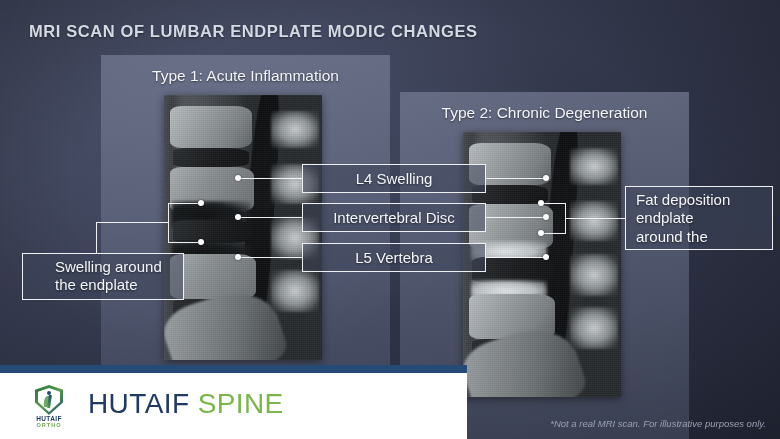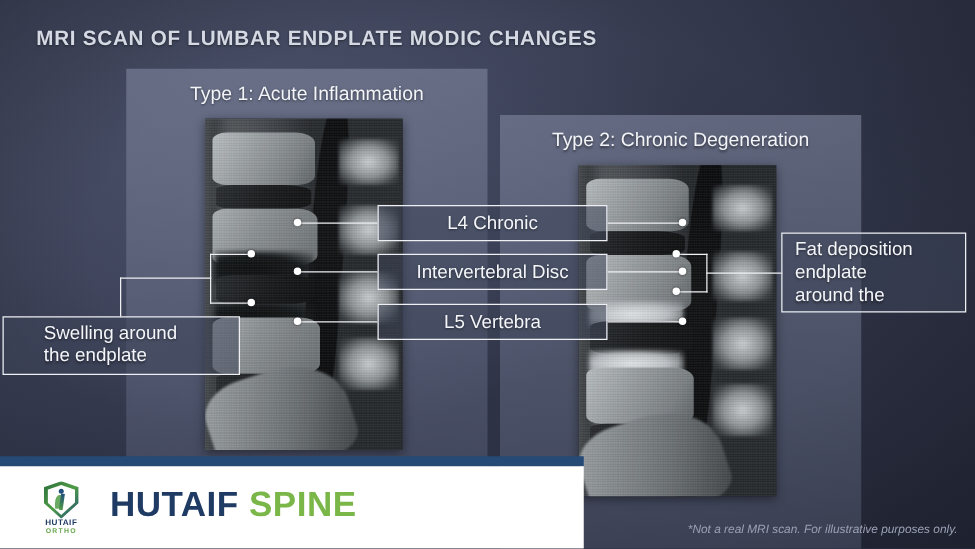--- a/index.html
+++ b/index.html
@@ -134,21 +134,21 @@
     font-size:15px;
     line-height:1.22;
     padding:5px 10px 6px;
     text-shadow:0 1px 2px rgba(0,0,0,0.5);
     white-space:nowrap;
   }
   .callout.center { text-align:center; }
   #c-l4    { left:302px; top:164px; width:184px; height:29px; }
   #c-disc  { left:302px; top:203px; width:184px; height:29px; }
   #c-l5    { left:302px; top:243px; width:184px; height:29px; }
-  #c-swell { left:2px;  top:253px; width:190px; height:47px; padding-top:4px; white-space:normal;padding-left:32px; }
+  #c-swell { left:22px;  top:253px; width:162px; height:47px; padding-top:4px; white-space:normal;padding-left:32px; }
   #c-fat   { left:625px; top:186px; width:148px; height:64px; padding-top:4px; white-space:normal; }
 
   
   .ln { position:absolute; background:#eef0f4; }
   .lnh { height:1.4px; }
   .lnv { width:1.4px; }
   .dot {
     position:absolute; width:6px; height:6px; border-radius:50%;
     background:#ffffff; box-shadow:0 0 2px rgba(0,0,0,0.6);
   }
@@ -196,21 +196,21 @@
   .logo-t1 {
     position:absolute; left:0; top:30px; width:44px; text-align:center;
     font-size:6.5px; font-weight:bold; color:#1f3a63; letter-spacing:0.4px;
   }
   .logo-t2 {
     position:absolute; left:0; top:37px; width:44px; text-align:center;
     font-size:5.5px; font-weight:bold; color:#6aa84f; letter-spacing:1px;
   }
   #brand {
     position:absolute; left:88px; top:388px;
-    font-size:28px; font-weight:bold; letter-spacing:0.4px;
+    font-size:28px; font-weight:normal; letter-spacing:0.4px;
     white-space:nowrap;
   }
   #brand .b1 { color:#1f3a63; }
   #brand .b2 { color:#7ab648; }
   #disclaimer {
     position:absolute; right:14px; top:418px;
     font-size:9.5px; font-style:italic; color:#9aa1b4;
     white-space:nowrap;
   }
 </style>
@@ -300,21 +300,21 @@
   <div class="ln lnv" style="left:96px;  top:222px; height:32px;"></div>
 
   <div class="ln lnh" style="left:544px; top:203px; width:22px;"></div>
   <div class="dot" style="left:538px; top:200px;"></div>
   <div class="ln lnh" style="left:544px; top:233px; width:22px;"></div>
   <div class="dot" style="left:538px; top:230px;"></div>
   <div class="ln lnv" style="left:565px; top:203px; height:31px;"></div>
   <div class="ln lnh" style="left:565px; top:218px; width:61px;"></div>
 
   <div class="callout center" id="c-l4">
-    <span>L4 Chronic</span>
+    <span>L4 Swelling</span>
   </div>
   <div class="callout center" id="c-disc">
     <span>Intervertebral Disc</span>
   </div>
   <div class="callout center" id="c-l5">
     <span>L5 Vertebra</span>
   </div>
 
   <div class="callout" id="c-swell">
     <div>Swelling around</div>

